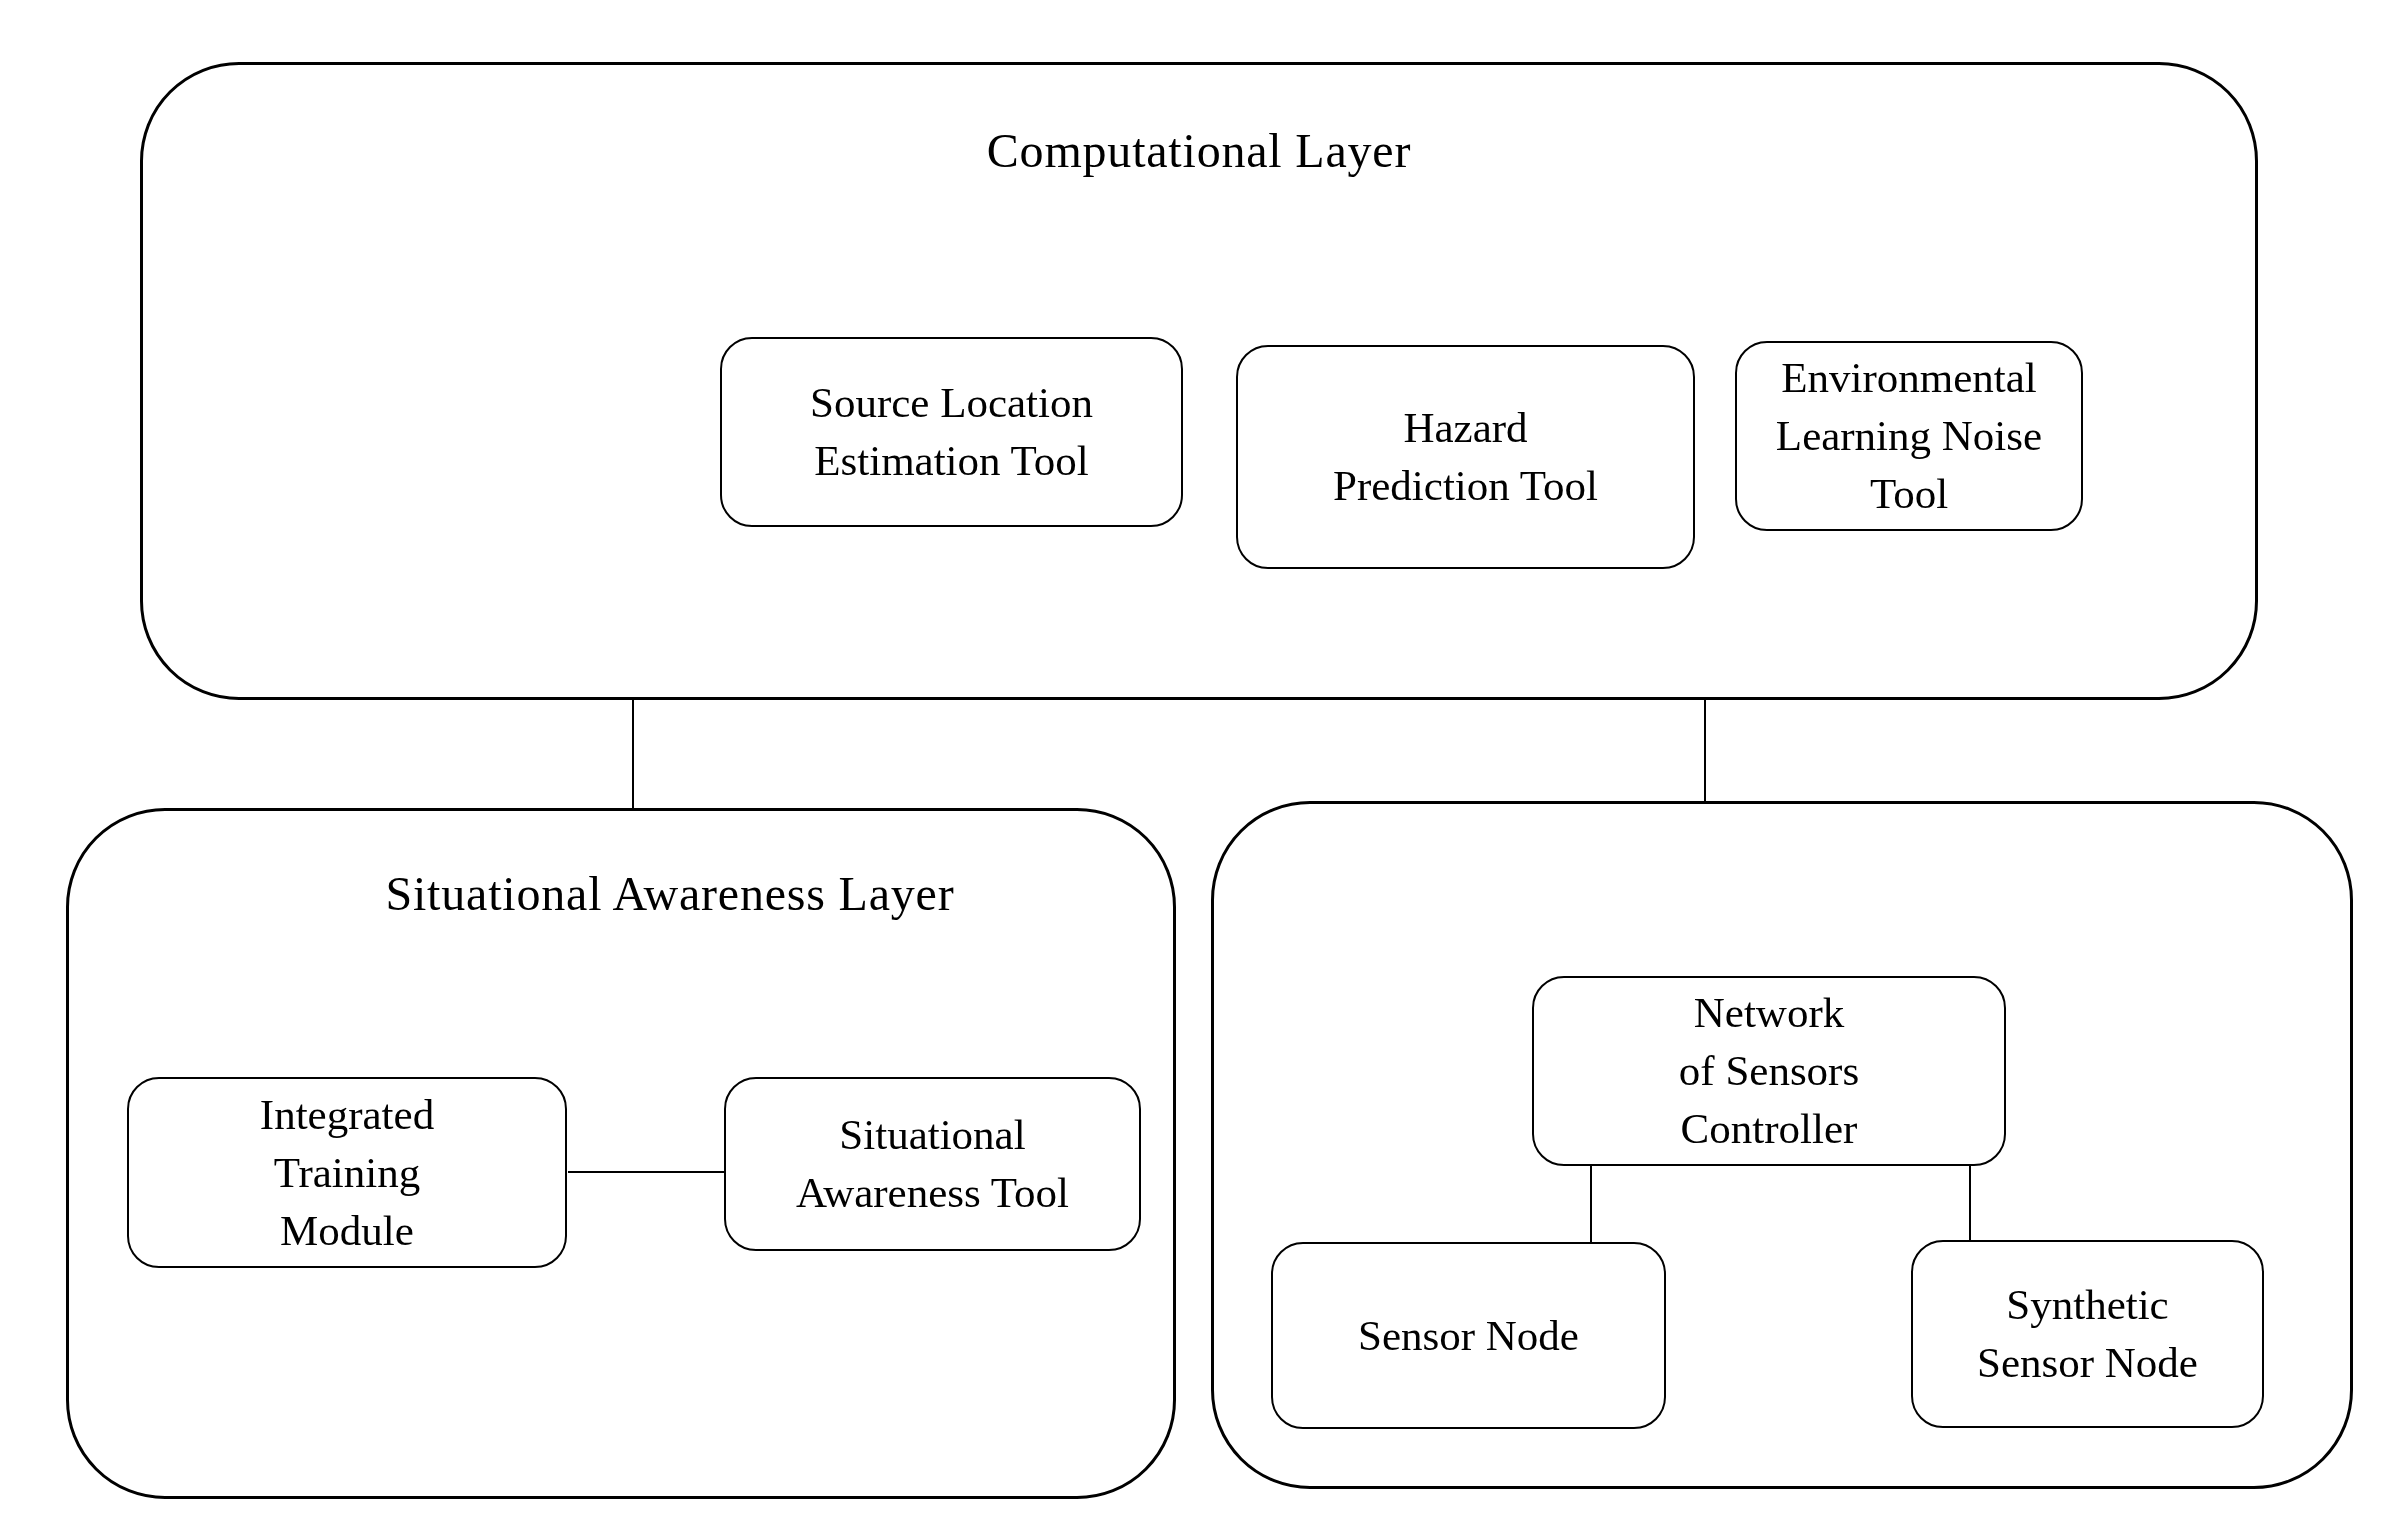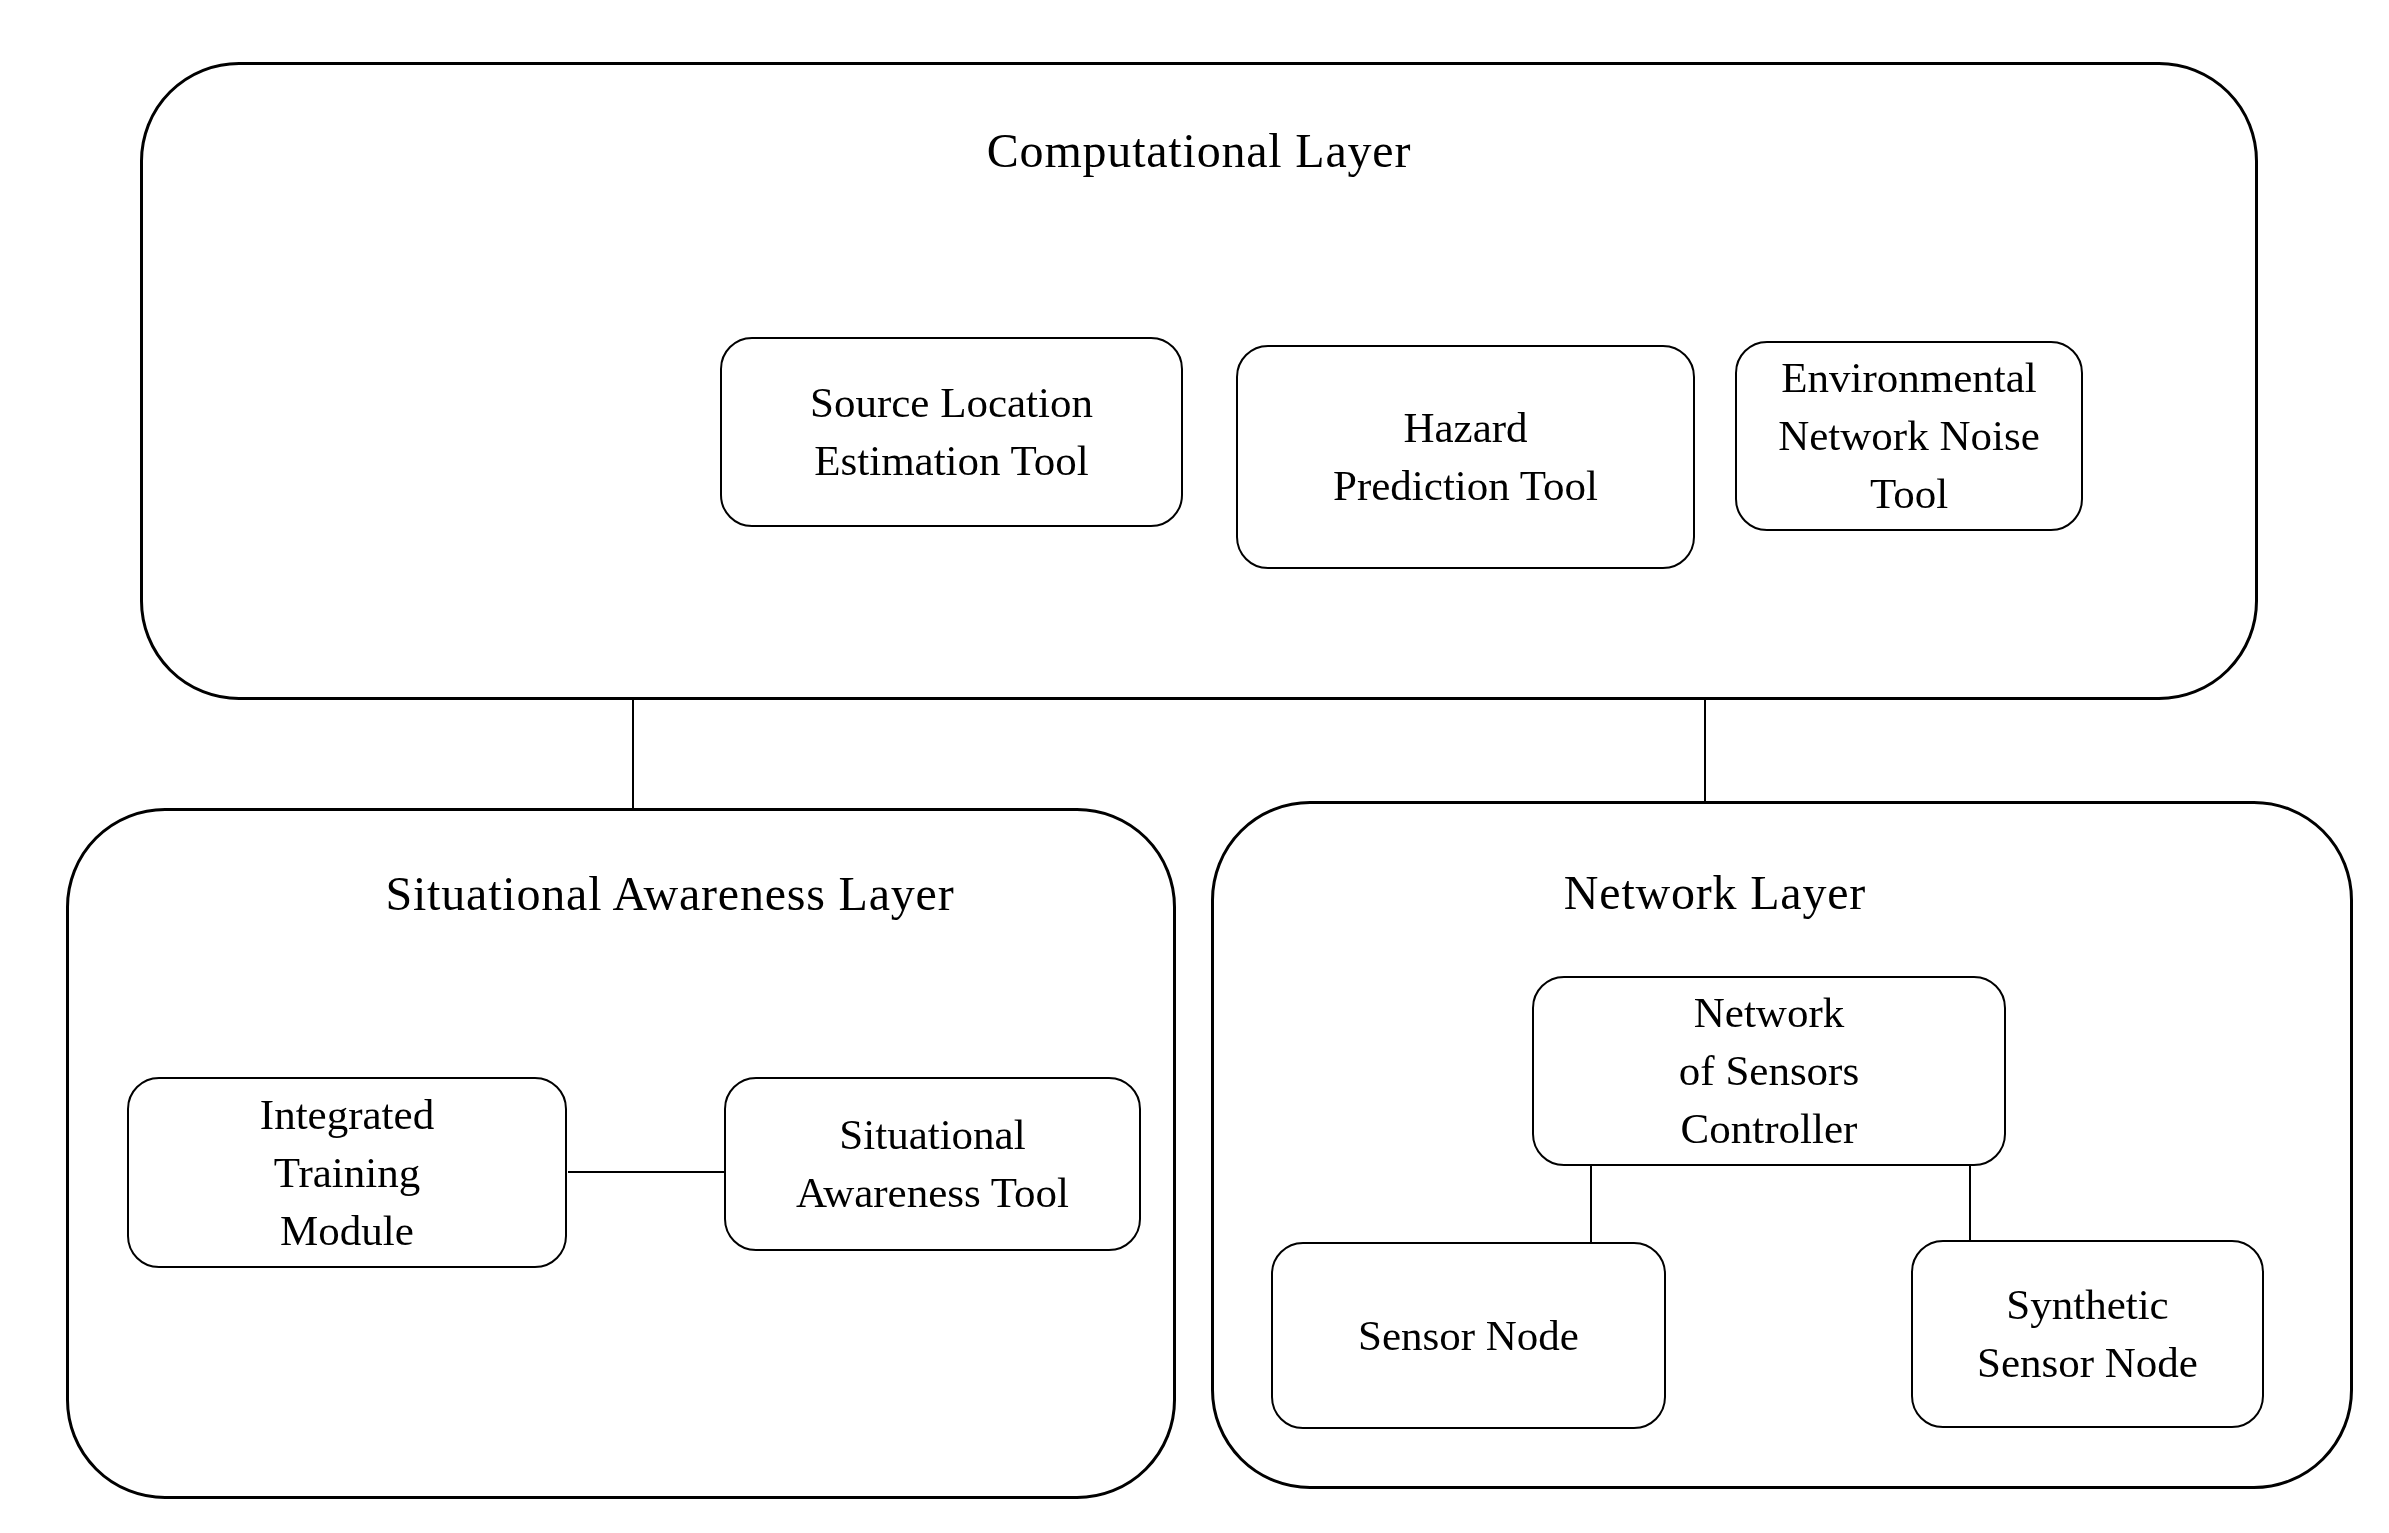--- a/index.html
+++ b/index.html
@@ -103,21 +103,21 @@
 Estimation Tool</span>
     </div>
 
     <div class="node" id="box-hazard">
       <span class="node-label">Hazard
 Prediction Tool</span>
     </div>
 
     <div class="node" id="box-env-noise">
       <span class="node-label">Environmental
-Network Noise
+Learning Noise
 Tool</span>
     </div>
   </section>
 
   <div class="edge v" id="edge-comp-sa"></div>
   <div class="edge v" id="edge-comp-net"></div>
 
   <section class="layer" id="sa-layer">
     <h2 class="layer-title" id="sa-title">Situational Awareness Layer</h2>
 
@@ -129,21 +129,20 @@
 
     <div class="edge h" id="edge-itm-sat"></div>
 
     <div class="node" id="box-sat">
       <span class="node-label">Situational
 Awareness Tool</span>
     </div>
   </section>
 
   <section class="layer" id="net-layer">
-    <h2 class="layer-title" id="net-title">Network Layer</h2>
 
     <div class="node" id="box-nsc">
       <span class="node-label">Network
 of Sensors
 Controller</span>
     </div>
 
     <div class="edge v" id="edge-nsc-sensor"></div>
     <div class="edge v" id="edge-nsc-synthetic"></div>
 

